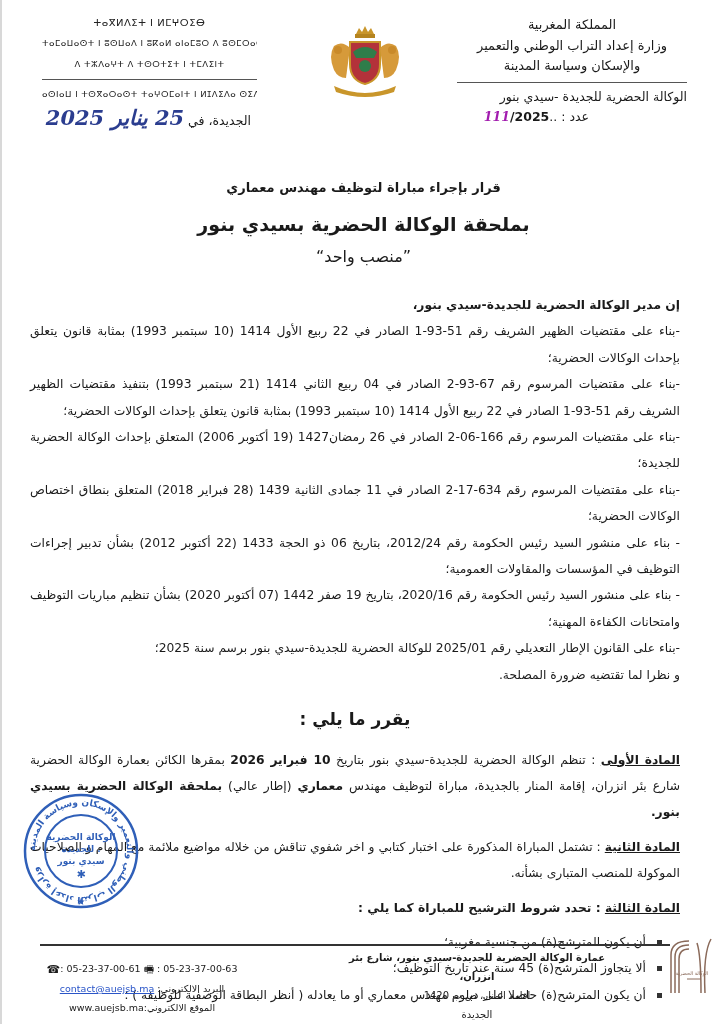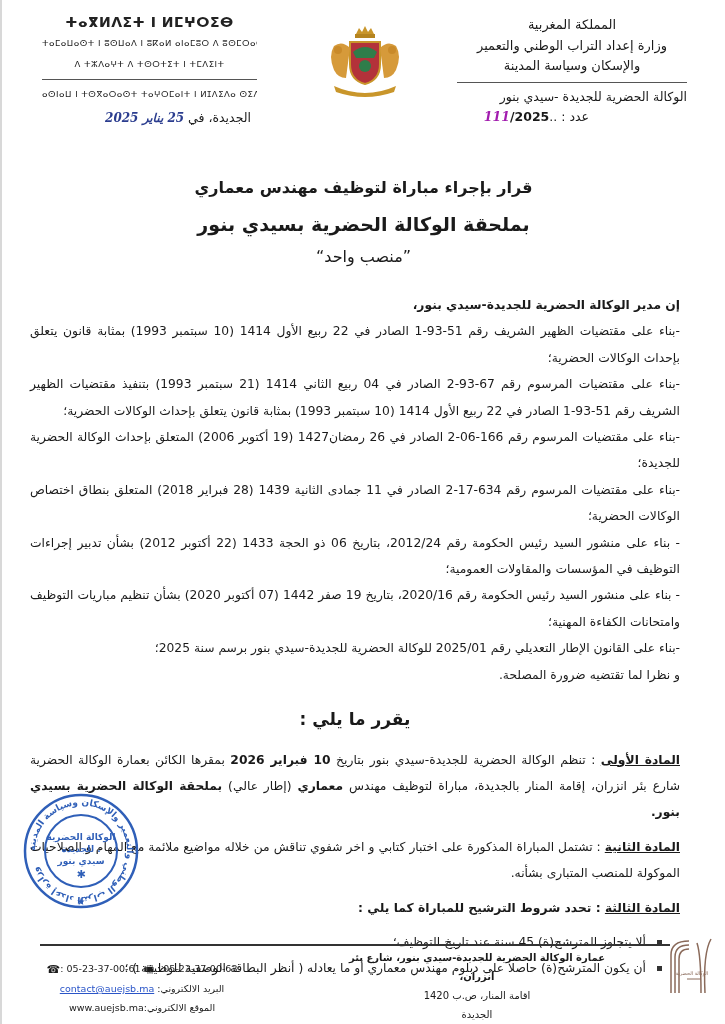--- a/index.html
+++ b/index.html
@@ -12,30 +12,30 @@
   .hdr-right .l1 { font-size:13px; font-weight:normal; line-height:22px; }
   .hdr-right .l2, .hdr-right .l3 { font-size:13px; line-height:20px; }
   .hdr-right .rule { height:1px; background:#555; margin:6px 0 4px; }
   .hdr-right .l4 { font-size:12.5px; line-height:20px; text-align:right; }
   .hdr-right .ref { font-size:12.5px; line-height:20px; text-align:right; padding-right:98px; }
   .hdr-right .ref .num { font-weight:bold; }
   .hdr-right .ref .hand { color:#a21caf; font-family:"DejaVu Serif", serif; font-style:italic; font-weight:bold; }
 
   .hdr-left { position:absolute; left:40px; top:12px; width:215px; text-align:center; }
   .tif { font-family:"DejaVu Sans", sans-serif; font-size:8.5px; line-height:21px; letter-spacing:0.5px; color:#222; white-space:nowrap; overflow:hidden; }
-  .tif.bold { font-weight:bold; font-size:14px; }
+  .tif.bold { font-weight:normal; font-size:10px; }
   .hdr-left .rule { height:1px; background:#555; margin:4px 0 4px; }
   .hdr-left .date { direction:rtl; font-size:12.5px; line-height:26px; text-align:right; padding-right:6px; }
-  .hdr-left .date .hand { color:#2b3d8f; font-family:"DejaVu Serif", serif; font-style:italic; font-size:12px; font-weight:bold; }
+  .hdr-left .date .hand { color:#2b3d8f; font-family:"DejaVu Serif", serif; font-style:italic; font-size:21px; font-weight:bold; }
 
   .emblem { position:absolute; left:318px; top:20px; width:90px; height:84px; }
 
   
   .title { position:absolute; left:100px; right:100px; top:170px; text-align:center; direction:rtl; }
-  .title .t1 { font-size:16px; font-weight:bold; line-height:36px; }
+  .title .t1 { font-size:13px; font-weight:bold; line-height:36px; }
   .title .t2 { font-size:19px; font-weight:bold; line-height:36px; }
   .title .t3 { font-size:16px; line-height:30px; }
 
   
   .body { position:absolute; left:28px; right:45px; top:292px; direction:rtl; text-align:justify; font-size:12.3px; line-height:26.4px; }
   .body p { margin:0; }
   .body .opening { font-weight:bold; }
   .decides { text-align:center; font-size:17px; font-weight:bold; margin:18px 0 14px; }
   .article { margin-bottom:8px !important; }
   .art-label { font-weight:bold; text-decoration:underline; }
@@ -122,20 +122,21 @@
     </p>
 
     <p class="article">
       <span class="art-label">المادة الثانية</span><span> : تشتمل المباراة المذكورة على اختبار كتابي و اخر شفوي تناقش من خلاله مواضيع ملائمة مع المهام و الصلاحيات الموكولة للمنصب المتبارى بشأنه.</span>
     </p>
 
     <p class="article b">
       <span class="art-label">المادة الثالثة</span><span> : تحدد شروط الترشيح للمباراة كما يلي :</span>
     </p>
     <ul class="cond">
+      <li>أن يكون المترشح(ة) من جنسية مغربية؛</li>
       <li>ألا يتجاوز المترشح(ة) 45 سنة عند تاريخ التوظيف؛</li>
       <li>أن يكون المترشح(ة) حاصلا على دبلوم مهندس معماري أو ما يعادله ( أنظر البطاقة الوصفية للوظيفة ) ؛</li>
     </ul>
   </div>
 
   <svg class="stamp" viewBox="0 0 118 118">
     <defs>
       <path id="stampArc" d="M59 59 m-46 0 a46 46 0 1 1 92 0 a46 46 0 1 1 -92 0"></path>
     </defs>
     <circle cx="59" cy="59" r="56" fill="none" stroke="#2f5fb8" stroke-width="2.5"></circle>

